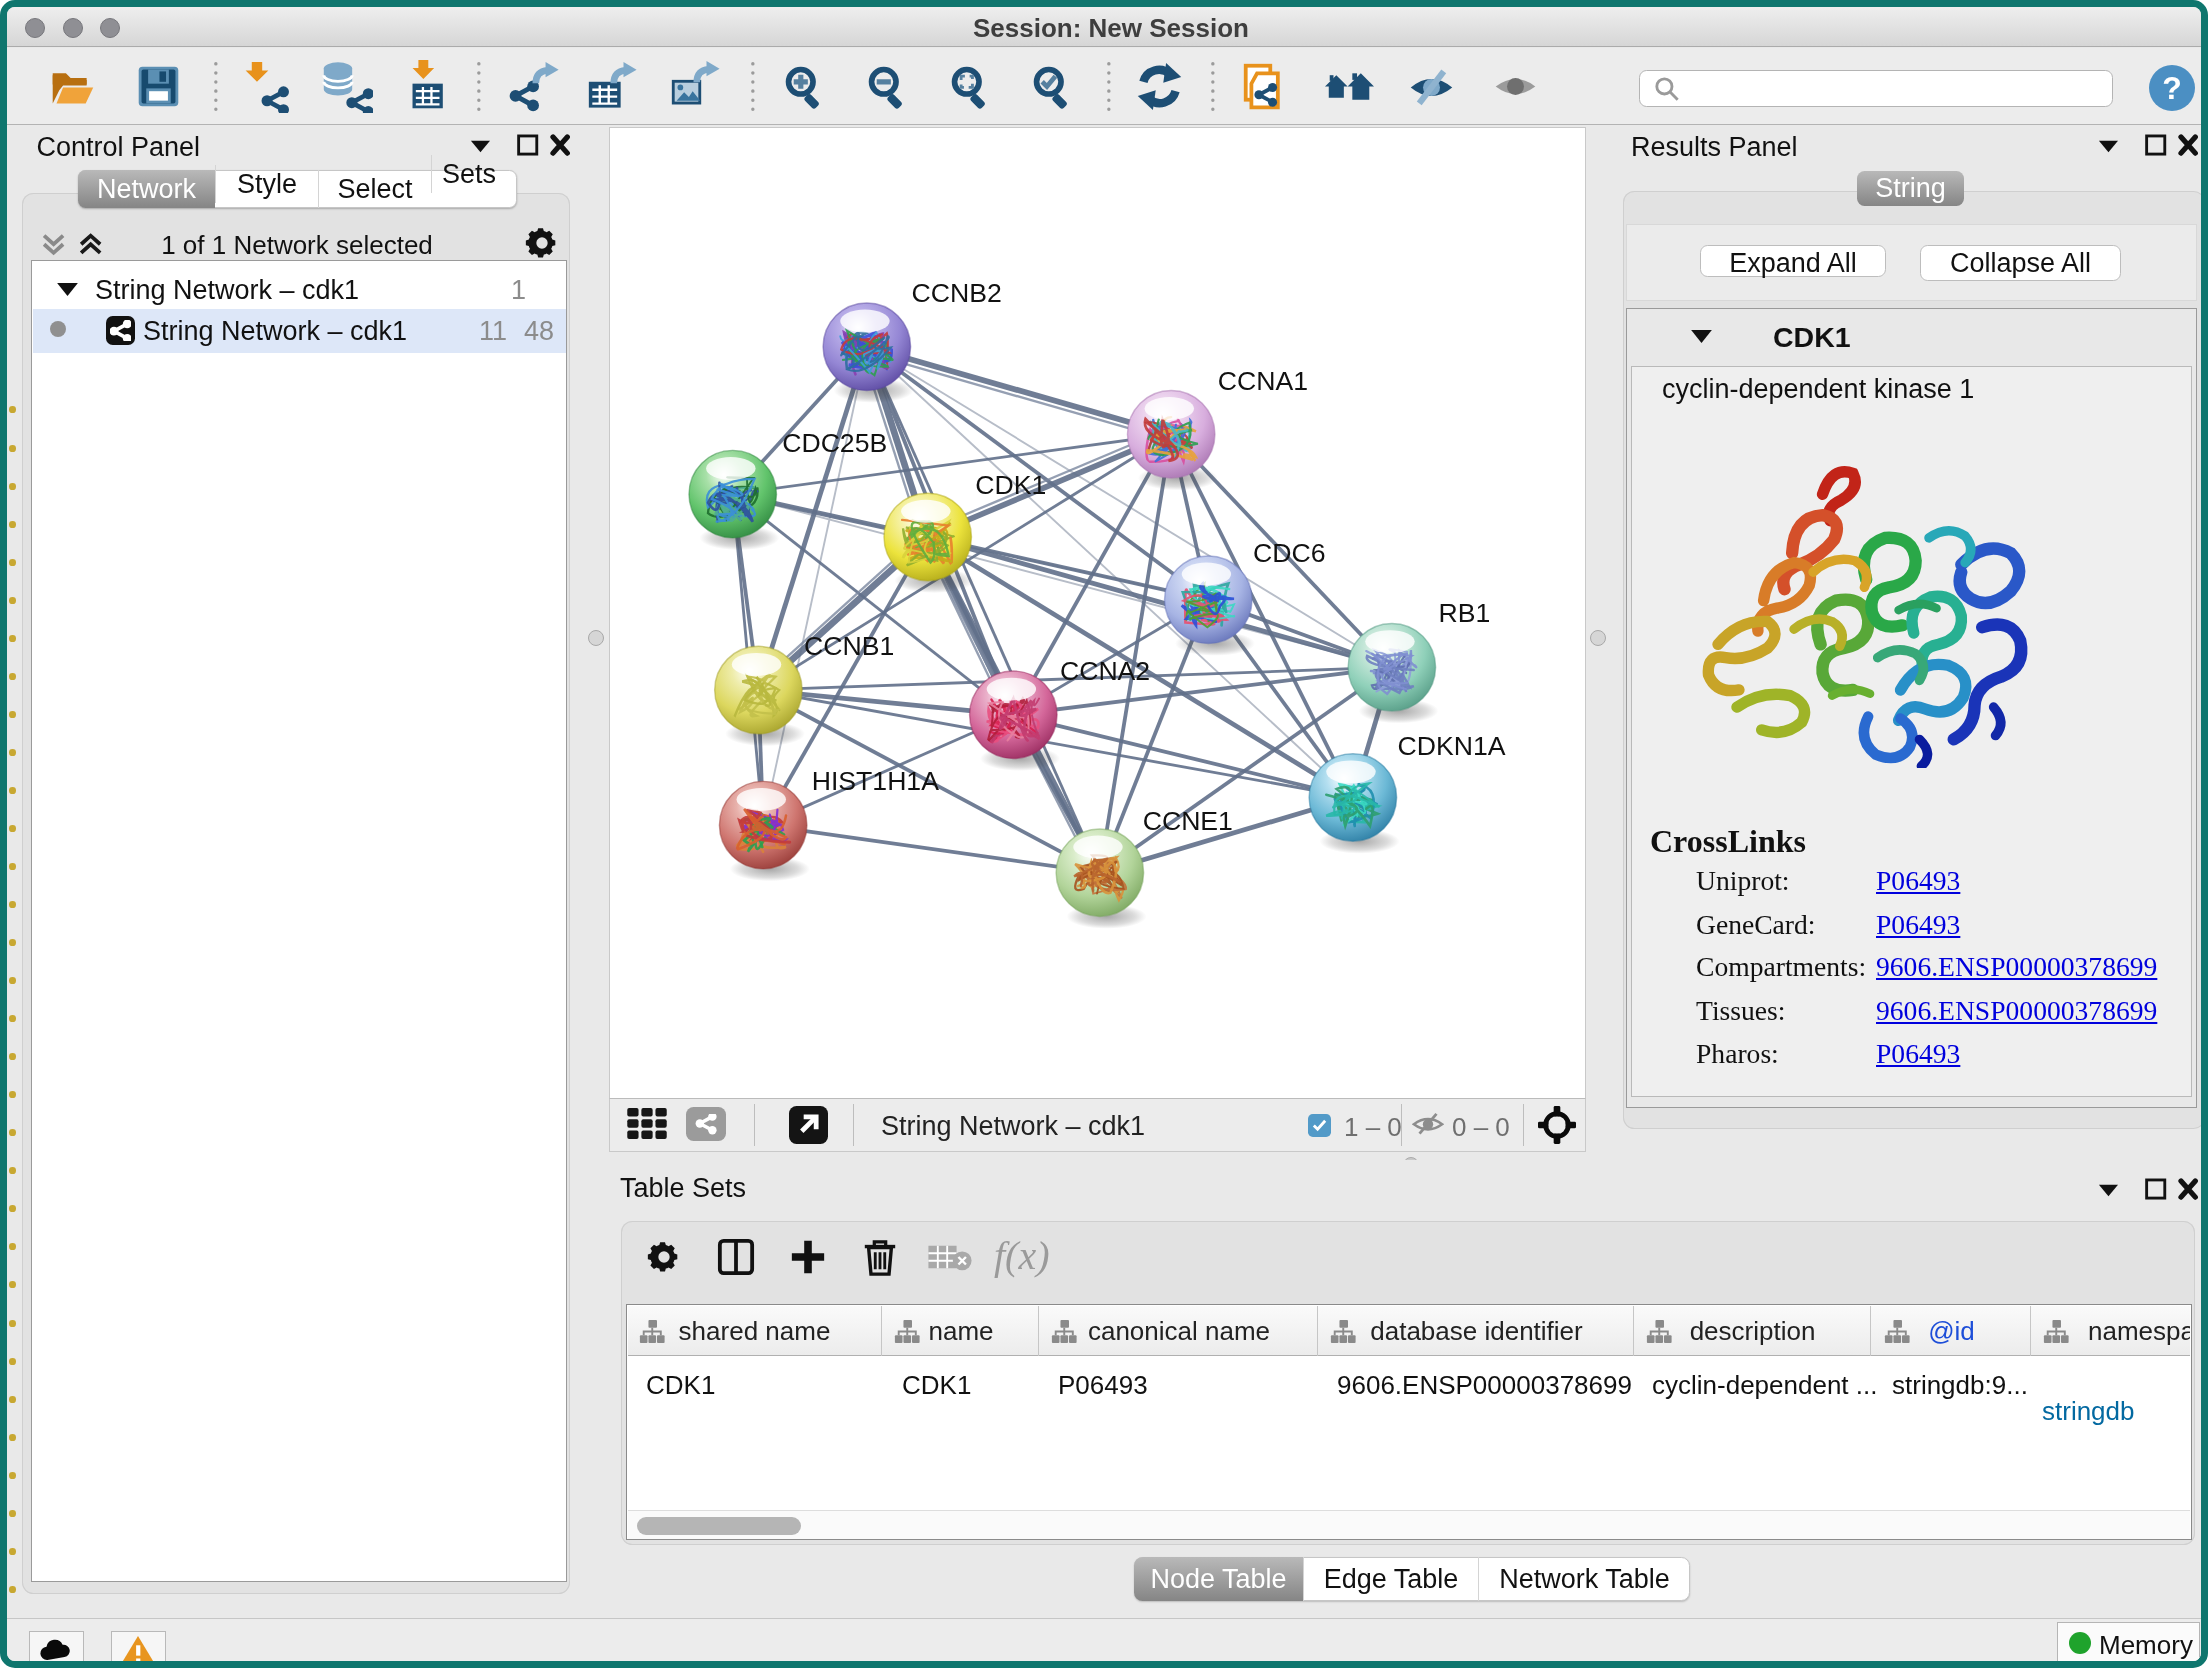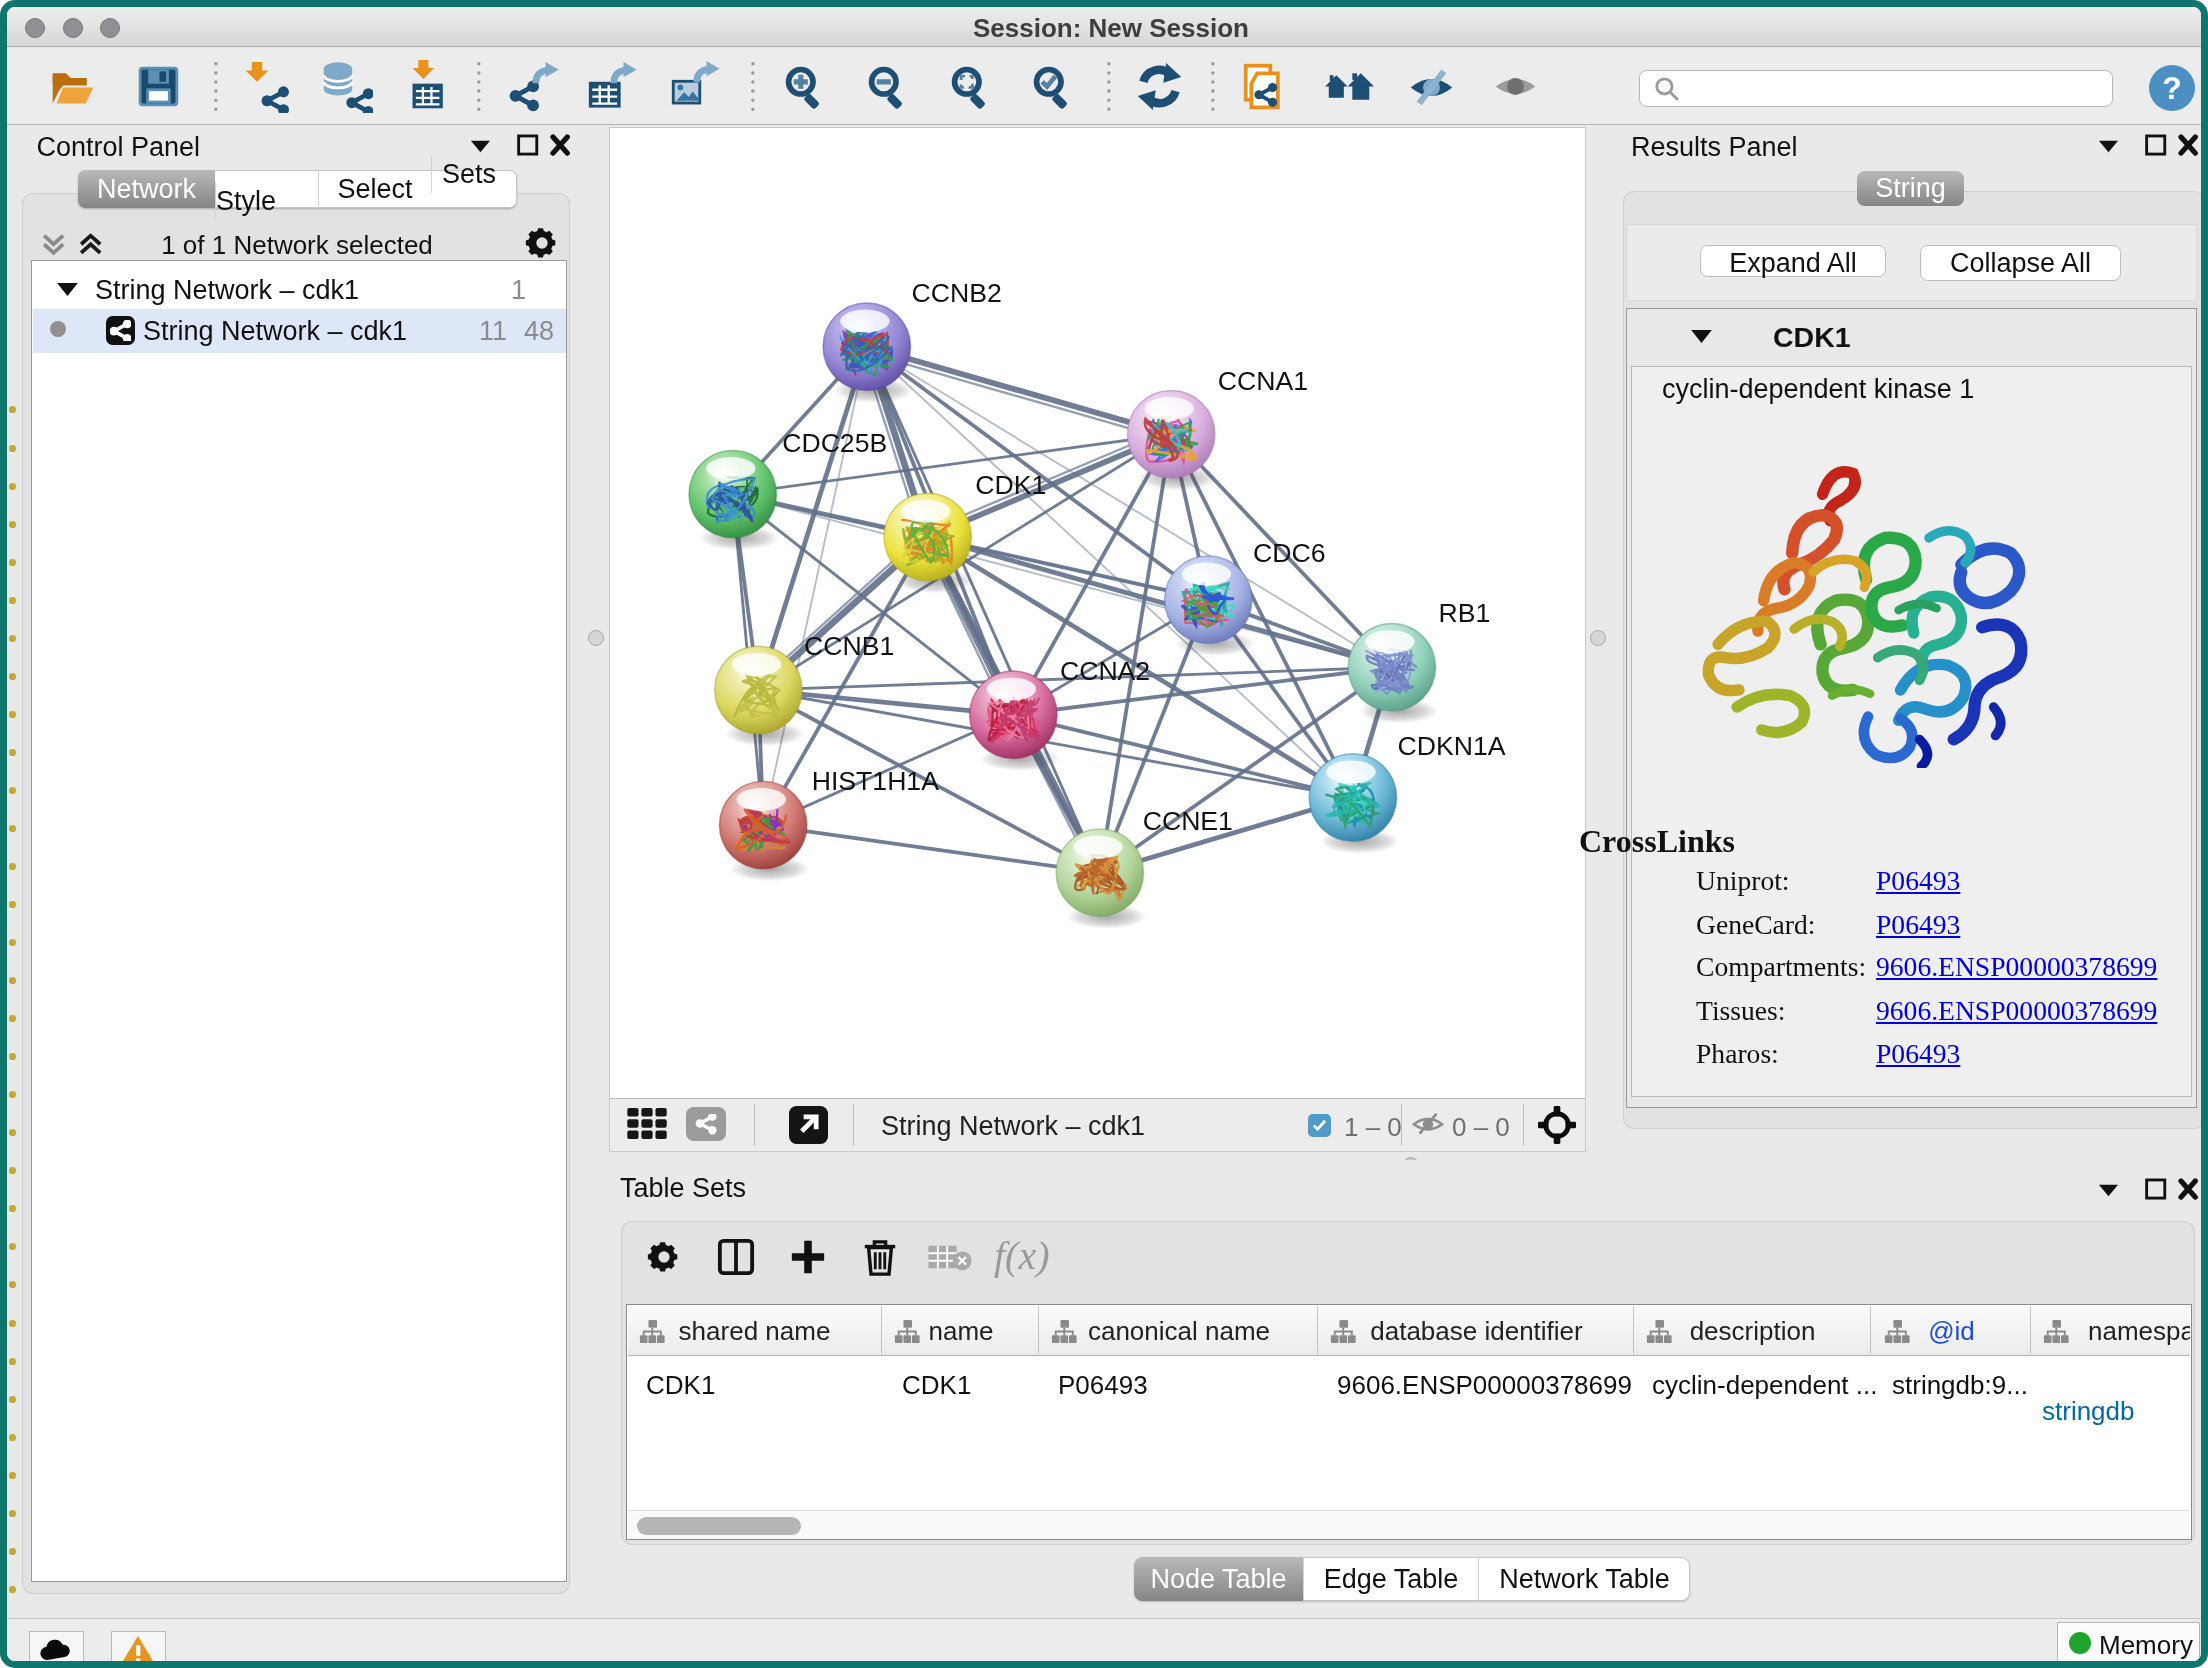--- a/index.html
+++ b/index.html
@@ -201,21 +201,21 @@
     <div class="abs" style="left:1.9px;top:1579px;width:6.7px;height:6.7px;border-radius:50%;background:#c8a832"></div>
     <div class="abs" style="left:29.5px;top:125px;font-size:27px;color:#111">Control Panel</div>
     <svg style="position:absolute;left:462px;top:126px" width="105" height="25" viewBox="0 0 110 26">
       <path d="M2 8 l20 0 -10 12 z" fill="#111"></path>
       <rect x="52" y="3" width="19" height="19" fill="none" stroke="#111" stroke-width="3"></rect>
       <path d="M88 4 L103 21 M103 4 L88 21" stroke="#111" stroke-width="5.5" stroke-linecap="round"></path>
     </svg>
     <div class="abs" style="left:15px;top:186px;width:548px;height:1401px;background:#e2e2e2;border-radius:11.4px;box-shadow:inset 0 0 0 1px #cfcfcf"></div>
     <div class="abs" style="left:71px;top:163px;width:439px;height:38px;background:#fff;border:1px solid #c6c6c6;border-radius:7.6px;box-shadow:0 1px 1.9px rgba(0,0,0,0.25)"></div>
     <div class="abs" style="left:71px;top:163px;width:137px;height:38px;background:linear-gradient(#b9b9b9,#858585);border-radius:7.6px 0 0 7.6px;color:#fff;font-size:27px;text-align:center;line-height:38px">Network</div>
-    <div class="abs" style="left:208px;top:175px;width:103px;height:38px;border-left:1px solid #d4d4d4;color:#111;font-size:27px;text-align:left;line-height:38px">Style</div>
+    <div class="abs" style="left:208px;top:158px;width:103px;height:38px;border-left:1px solid #d4d4d4;color:#111;font-size:27px;text-align:center;line-height:38px">Style</div>
     <div class="abs" style="left:311px;top:163px;width:113px;height:38px;border-left:1px solid #d4d4d4;color:#111;font-size:27px;text-align:center;line-height:38px">Select</div>
     <div class="abs" style="left:424px;top:148px;width:75px;height:38px;border-left:1px solid #d4d4d4;color:#111;font-size:27px;text-align:center;line-height:38px">Sets</div>
     <svg class="abs" style="left:34px;top:223px" width="67" height="28.5" viewBox="0 0 70 30">
       <g fill="none" stroke="#8a8a8a" stroke-width="4">
         <path d="M3 6 l10 9 10-9 M3 15 l10 9 10-9"></path>
       </g>
       <g fill="none" stroke="#1a1a1a" stroke-width="4">
         <path d="M42 15 l10-9 10 9 M42 24 l10-9 10 9"></path>
       </g>
     </svg>
@@ -673,21 +673,21 @@
 <path d="M252 296 Q268 312 254 324" stroke="#0a1c9e" stroke-width="10"></path>
 <path d="M330 262 Q344 278 332 292" stroke="#1228a8" stroke-width="10"></path>
 <path d="M140 120 Q160 102 184 108 Q202 118 194 136" stroke="#d8a428" stroke-width="10"></path>
 <path d="M120 180 Q140 164 160 172 Q176 182 168 198" stroke="#b8b028" stroke-width="10"></path>
 <path d="M208 210 Q228 196 248 206 Q262 218 252 234" stroke="#38a878" stroke-width="10"></path>
 <path d="M262 84 Q282 70 300 82 Q312 96 300 110" stroke="#28a8b8" stroke-width="10"></path>
 <path d="M160 250 Q180 238 200 248" stroke="#68b030" stroke-width="9"></path>
 <path d="M230 160 Q250 148 270 158" stroke="#2aa05f" stroke-width="9"></path>
 </g>
     </svg>
-    <div style="position:absolute;left:1572px;top:816px;font-family:'Liberation Serif',serif;font-weight:bold;font-size:32px;color:#111">CrossLinks</div>
+    <div style="position:absolute;left:1643px;top:816px;font-family:'Liberation Serif',serif;font-weight:bold;font-size:32px;color:#111">CrossLinks</div>
     <div style="position:absolute;left:1689px;top:858px;font-family:'Liberation Serif',serif;font-size:27.6px;color:#111">Uniprot:</div>
     <div style="position:absolute;left:1869px;top:858px;font-family:'Liberation Serif',serif;font-size:27.6px;color:#0000dd;text-decoration:underline;white-space:nowrap">P06493</div>
     <div style="position:absolute;left:1689px;top:902px;font-family:'Liberation Serif',serif;font-size:27.6px;color:#111">GeneCard:</div>
     <div style="position:absolute;left:1869px;top:902px;font-family:'Liberation Serif',serif;font-size:27.6px;color:#0000dd;text-decoration:underline;white-space:nowrap">P06493</div>
     <div style="position:absolute;left:1689px;top:944px;font-family:'Liberation Serif',serif;font-size:27.6px;color:#111">Compartments:</div>
     <div style="position:absolute;left:1869px;top:944px;font-family:'Liberation Serif',serif;font-size:27.6px;color:#0000dd;text-decoration:underline;white-space:nowrap">9606.ENSP00000378699</div>
     <div style="position:absolute;left:1689px;top:988px;font-family:'Liberation Serif',serif;font-size:27.6px;color:#111">Tissues:</div>
     <div style="position:absolute;left:1869px;top:988px;font-family:'Liberation Serif',serif;font-size:27.6px;color:#0000dd;text-decoration:underline;white-space:nowrap">9606.ENSP00000378699</div>
     <div style="position:absolute;left:1689px;top:1031px;font-family:'Liberation Serif',serif;font-size:27.6px;color:#111">Pharos:</div>
     <div style="position:absolute;left:1869px;top:1031px;font-family:'Liberation Serif',serif;font-size:27.6px;color:#0000dd;text-decoration:underline;white-space:nowrap">P06493</div>

